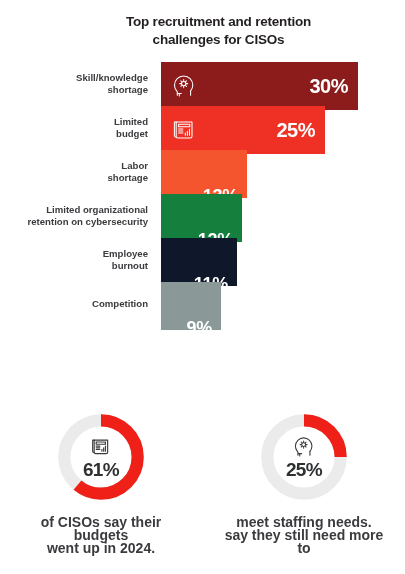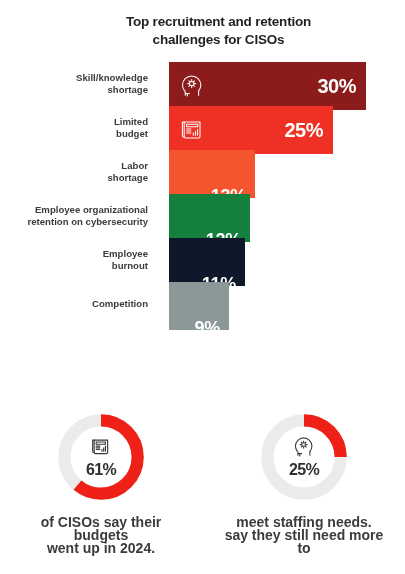--- a/index.html
+++ b/index.html
@@ -20,21 +20,21 @@
   .barchart{position:absolute;left:0;top:62px;width:405px;}
   .barrow{position:relative;height:44px;margin-bottom:0;}
   .barrow .lbl{
     position:absolute;right:257px;top:0;width:145px;height:44px;
     display:flex;flex-direction:column;justify-content:center;align-items:flex-end;
     text-align:right;font-size:9.6px;font-weight:bold;line-height:12px;
     color:#3b3b3f;
   }
   .barrow .lbl span{display:block;}
   .barrow .bar{
-    position:absolute;left:169px;top:0;height:48px;
+    position:absolute;left:161px;top:0;height:48px;
     display:flex;align-items:center;justify-content:flex-end;
     box-sizing:border-box;
     padding-left:28px;
   }
   .barrow .bar .val{
     color:#ffffff;font-weight:bold;padding-right:10px;
   }
   .barrow.big .bar .val{font-size:20px;letter-spacing:-0.5px;}
   .barrow.small .bar .val{font-size:18px;letter-spacing:-0.3px;padding-right:9px;margin-top:45px;}
   .barrow .ic{
@@ -50,21 +50,21 @@
   .donut-col.right{left:203px;}
   .donut-wrap{position:relative;width:94px;height:94px;margin:8px auto 0;}
   .donut-wrap svg{display:block;width:94px;height:94px;}
   .donut-center{
     position:absolute;left:0;top:0;width:94px;height:94px;
     display:flex;flex-direction:column;align-items:center;justify-content:center;
   }
   .donut-center .dic{width:24px;height:24px;margin-bottom:1px;}
   .donut-center .dic svg{display:block;width:24px;height:24px;}
   .donut-center .dval{
-    font-size:16px;font-weight:bold;color:#2f3032;letter-spacing:-0.6px;
+    font-size:19px;font-weight:bold;color:#2f3032;letter-spacing:-0.6px;
     line-height:20px;
   }
   .donut-cap{
     margin-top:12px;text-align:center;font-size:14px;line-height:13px;
     font-weight:bold;color:#3b3b3f;padding:0 14px;
   }
   .donut-cap span{display:block;}
 </style>
 </head>
 <body>
@@ -120,21 +120,21 @@
       <span>Labor</span>
       <span>shortage</span>
     </div>
     <div class="bar" style="width:86px;background:#f4552f;">
       <div class="val">13%</div>
     </div>
   </div>
 
   <div class="barrow small">
     <div class="lbl">
-      <span>Employee organizational</span>
+      <span>Limited organizational</span>
       <span>retention on cybersecurity</span>
     </div>
     <div class="bar" style="width:81px;background:#15803d;">
       <div class="val">12%</div>
     </div>
   </div>
 
   <div class="barrow small">
     <div class="lbl">
       <span>Employee</span>

